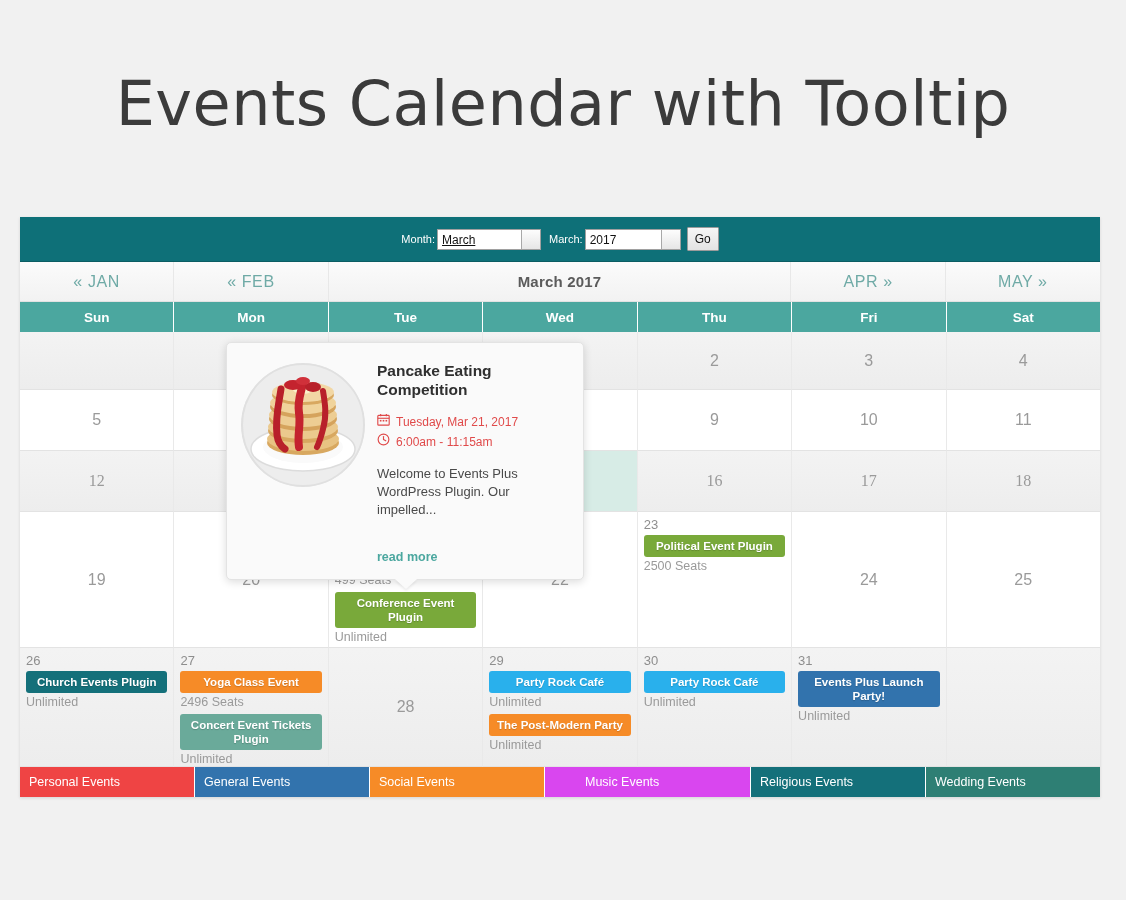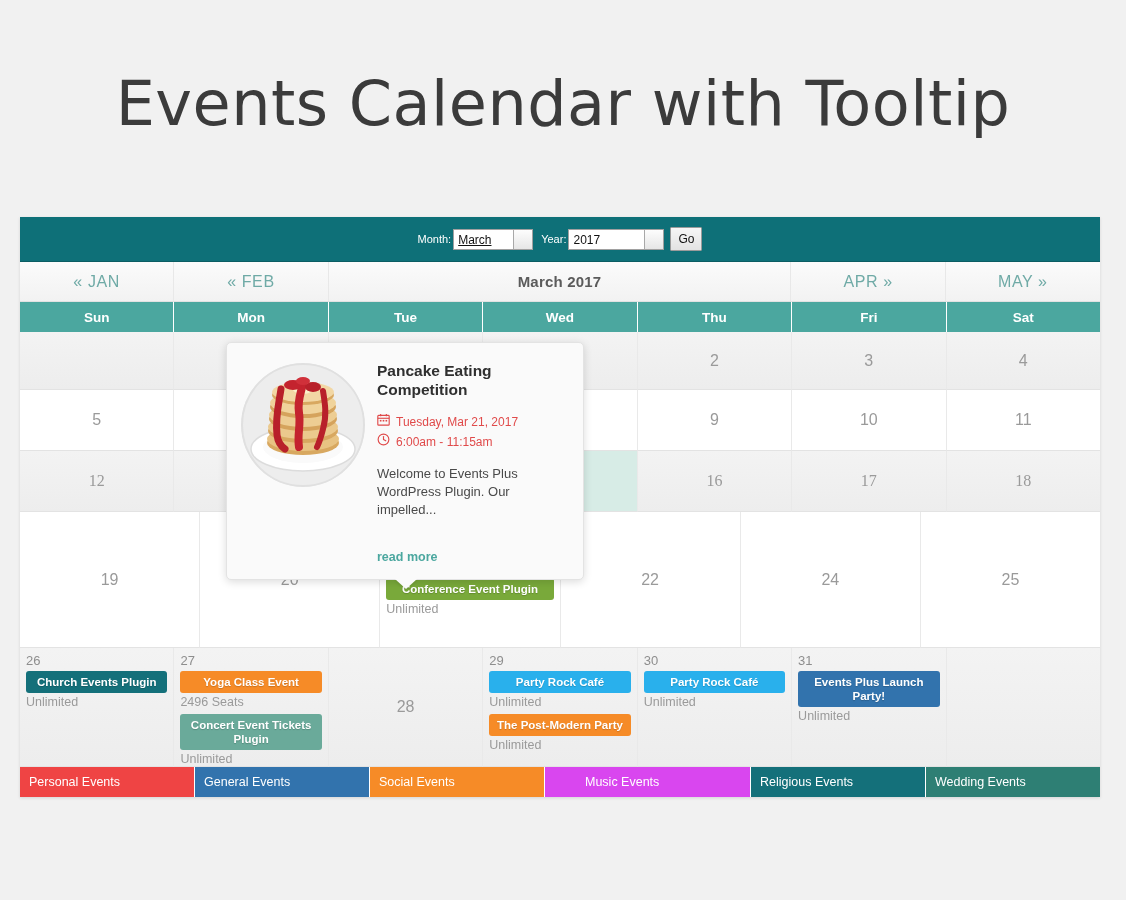--- a/index.html
+++ b/index.html
@@ -77,21 +77,21 @@
     pointer-events: none;
   }
   .sel-wrap .caret {
     position: absolute; right: 5px; top: 8px;
     width: 0; height: 0;
     border-left: 4px solid transparent;
     border-right: 4px solid transparent;
     border-top: 5px solid #555;
     pointer-events: none;
   }
-  .sel.month { width: 80px; text-decoration: underline; }
+  .sel.month { width: 104px; text-decoration: underline; }
   .sel.year  { width: 96px; }
   .go-btn {
     margin-left: 6px;
     height: 24px;
     min-width: 30px;
     padding: 0 7px;
     font-size: 12px;
     font-family: "Liberation Sans", sans-serif;
     color: #111;
     background: linear-gradient(#f6f6f6,#e3e3e3);
@@ -287,21 +287,21 @@
   </div>
 
   <div class="calendar">
 
     <div class="cal-toolbar">
       <span class="tb-label">Month:</span>
       <span class="sel-wrap">
         <select class="sel month" id="month-select"><option>January</option><option>February</option><option selected="">March</option><option>April</option><option>May</option><option>June</option><option>July</option><option>August</option><option>September</option><option>October</option><option>November</option><option>December</option></select>
         <span class="caret"></span>
       </span>
-      <span class="tb-label year">Year:</span>
+      <span class="tb-label year">March:</span>
       <span class="sel-wrap">
         <select class="sel year" id="year-select"><option>2015</option><option>2016</option><option selected="">2017</option><option>2018</option><option>2019</option></select>
         <span class="caret"></span>
       </span>
       <button class="go-btn">Go</button>
     </div>
 
     <div class="month-nav">
       <div class="mn-cell mn-prev1">« JAN</div>
       <div class="mn-cell mn-prev2">« FEB</div>
@@ -393,20 +393,25 @@
           </div>
           <div class="cell r4">
             <span class="daynum-tl">21</span>
             <span class="evt" style="background: rgb(41, 176, 236);">Pancake Eating Competition</span>
             <span class="seats">499 Seats</span>
             <span class="evt" style="background: rgb(121, 169, 58);">Conference Event Plugin</span>
             <span class="seats">Unlimited</span>
           </div>
           <div class="cell r4">
             <div class="daynum-center">22</div>
+          </div>
+          <div class="cell r4">
+            <span class="daynum-tl">23</span>
+            <span class="evt" style="background: rgb(121, 169, 58);">Political Event Plugin</span>
+            <span class="seats">2500 Seats</span>
           </div>
           <div class="cell r4">
             <div class="daynum-center">24</div>
           </div>
           <div class="cell r4">
             <div class="daynum-center">25</div>
           </div>
         </div>
         <div class="week shade">
           <div class="cell r5">

